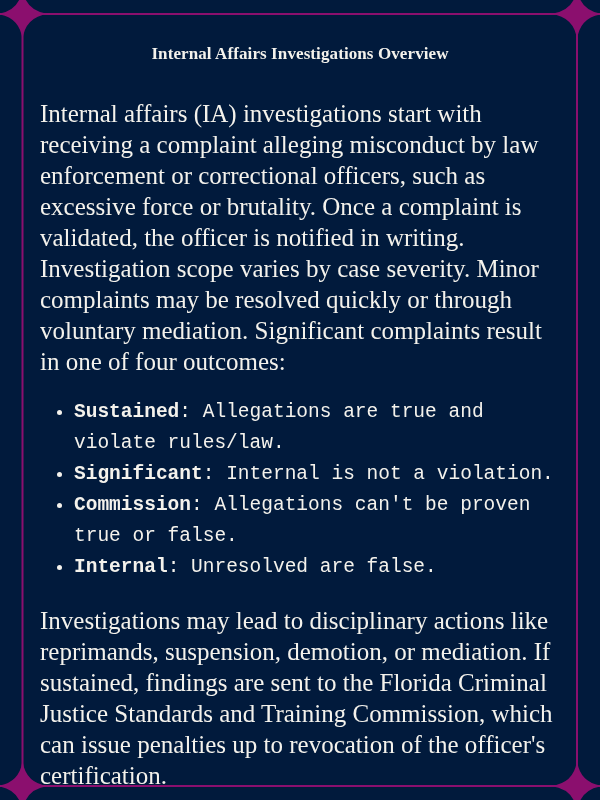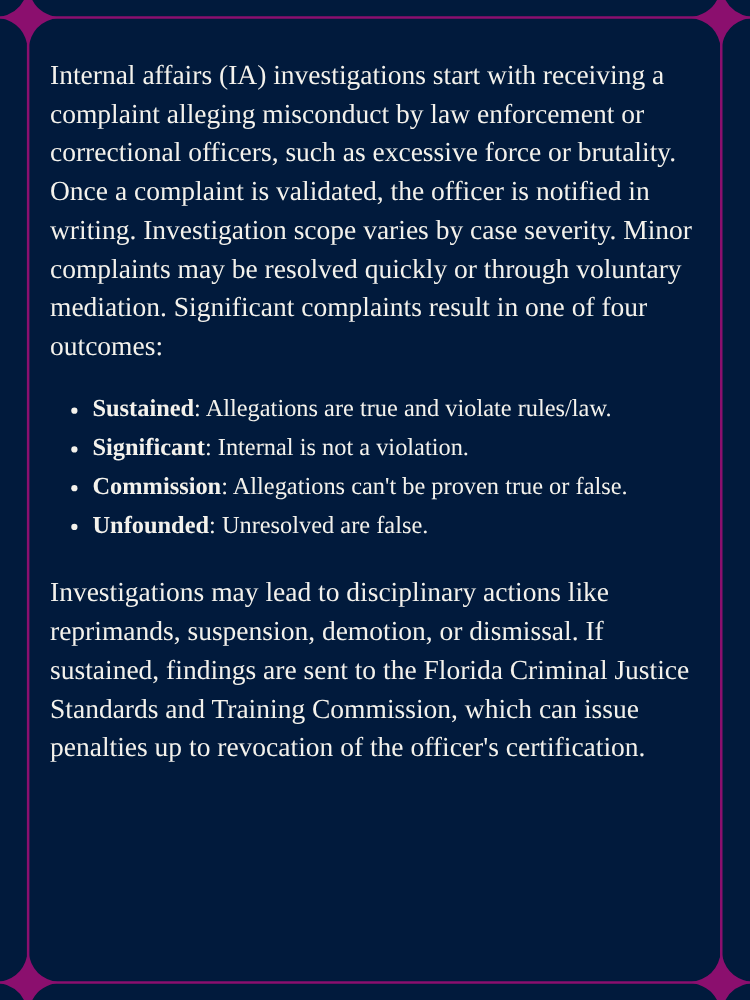--- a/index.html
+++ b/index.html
@@ -14,25 +14,25 @@
   .content {
     position: absolute; left: 40px; top: 44px; width: 520px;
   }
   .title {
     text-align: center; font-weight: bold; font-size: 17px;
     font-family: "Liberation Serif", "DejaVu Serif", serif;
     margin: 0 0 34px 0; letter-spacing: 0.1px;
   }
   .para {
     font-family: "Liberation Serif", "DejaVu Serif", serif;
-    font-size: 22px; line-height: 31px; margin: 0;
+    font-size: 25px; line-height: 31px; margin: 0;
   }
   ul.outcomes {
     margin: 20px 0 22px 0; padding-left: 34px;
-    font-family: Liberation Serif, serif;
+    font-family: Liberation Mono, monospace;
     font-size: 19.5px; line-height: 31px;
   }
   ul.outcomes li { margin: 0; }
   ul.outcomes li b { font-weight: bold; }
 </style>
 </head>
 <body>
 
 <svg class="frame" width="600" height="800" viewBox="0 0 600 800">
   <g fill="none" stroke="#8b0f6e" stroke-width="2">
@@ -43,21 +43,22 @@
   </g>
   <g fill="#8b0f6e">
     <path d="M22.5,-12 Q25,11 48,14 Q25,17 22.5,40 Q20,17 -3,14 Q20,11 22.5,-12 Z"></path>
     <path d="M577,-12 Q579.5,11 603,14 Q579.5,17 577,40 Q574.5,17 551,14 Q574.5,11 577,-12 Z"></path>
     <path d="M22.5,760 Q25,783 48,786 Q25,789 22.5,812 Q20,789 -3,786 Q20,783 22.5,760 Z"></path>
     <path d="M577,760 Q579.5,783 603,786 Q579.5,789 577,812 Q574.5,789 551,786 Q574.5,783 577,760 Z"></path>
   </g>
 </svg>
 
 <div class="content">
+  <h1 class="title">Internal Affairs Investigations Overview</h1>
   <p class="para">Internal affairs (IA) investigations start with receiving a complaint alleging misconduct by law enforcement or correctional officers, such as excessive force or brutality. Once a complaint is validated, the officer is notified in writing. Investigation scope varies by case severity. Minor complaints may be resolved quickly or through voluntary mediation. Significant complaints result in one of four outcomes:</p>
   <ul class="outcomes">
     <li><b>Sustained</b><span>: Allegations are true and violate rules/law.</span></li>
     <li><b>Significant</b><span>: Internal is not a violation.</span></li>
     <li><b>Commission</b><span>: Allegations can't be proven true or false.</span></li>
-    <li><b>Unfounded</b><span>: Unresolved are false.</span></li>
+    <li><b>Internal</b><span>: Unresolved are false.</span></li>
   </ul>
-  <p class="para">Investigations may lead to disciplinary actions like reprimands, suspension, demotion, or dismissal. If sustained, findings are sent to the Florida Criminal Justice Standards and Training Commission, which can issue penalties up to revocation of the officer's certification.</p>
+  <p class="para">Investigations may lead to disciplinary actions like reprimands, suspension, demotion, or mediation. If sustained, findings are sent to the Florida Criminal Justice Standards and Training Commission, which can issue penalties up to revocation of the officer's certification.</p>
 </div>
 
 </body></html>

